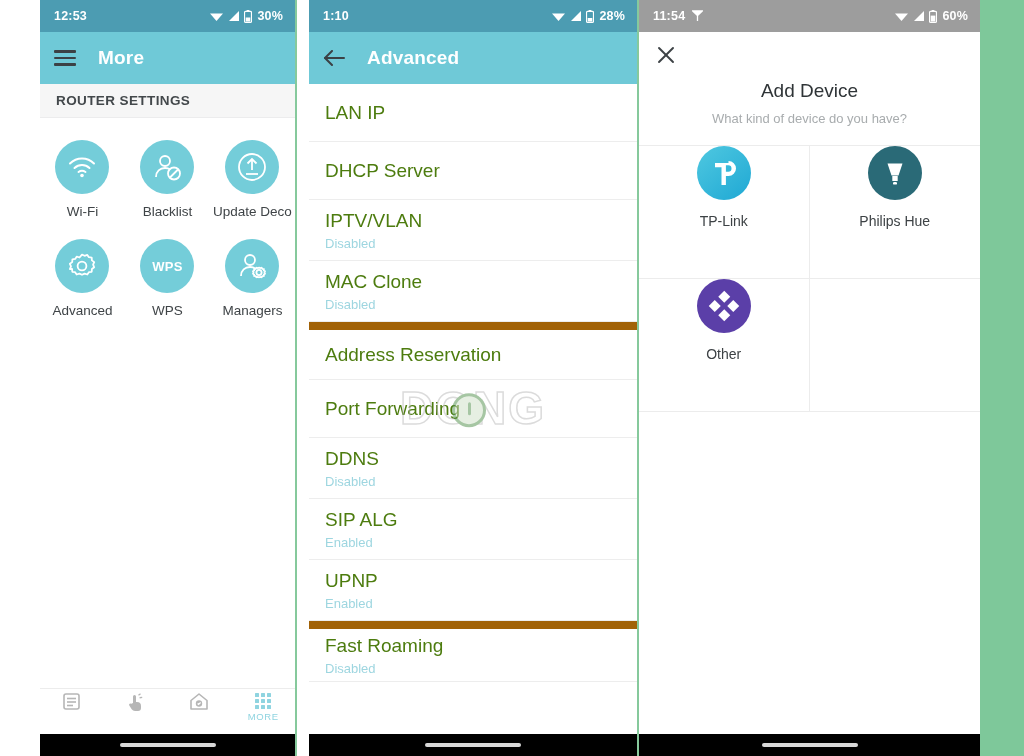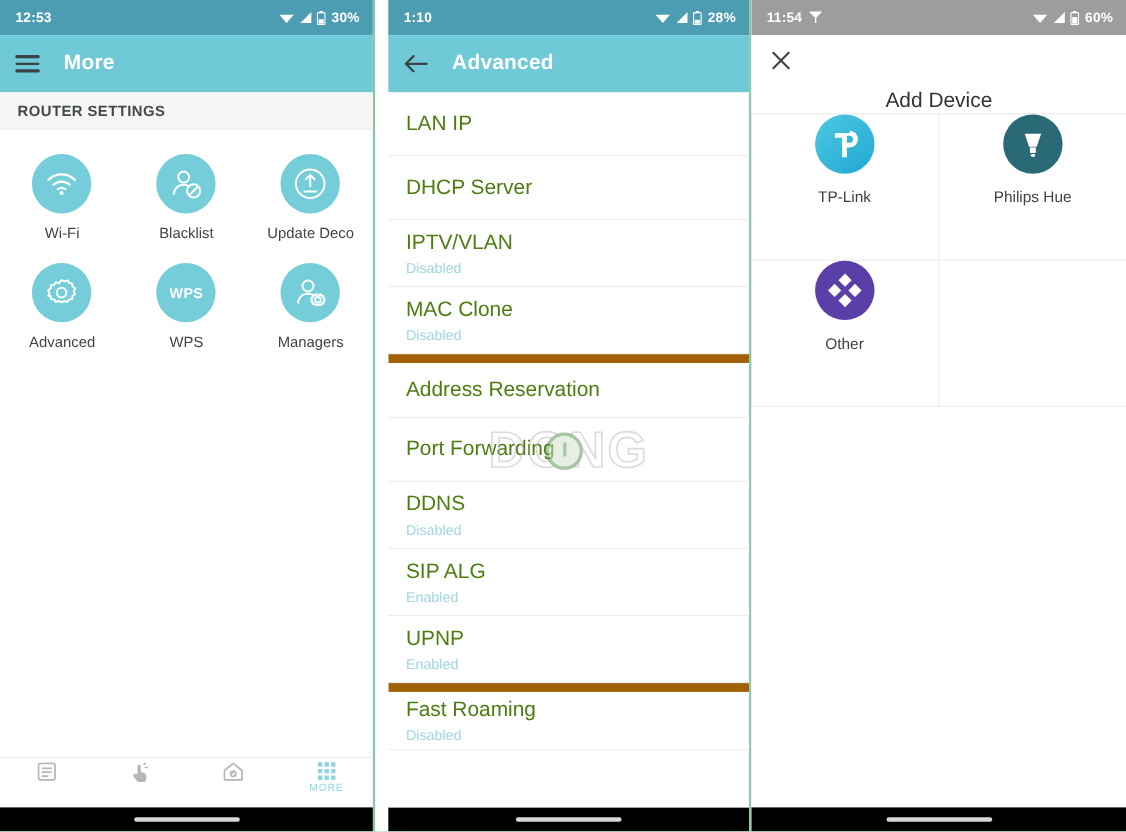--- a/index.html
+++ b/index.html
@@ -15,21 +15,21 @@
     background: #7ec89a;
   }
   .phone {
     position: relative;
     height: 756px;
     background: #ffffff;
     display: flex;
     flex-direction: column;
     overflow: hidden;
   }
-  .phone.p1 { width: 339px; }
+  .phone.p1 { width: 295px; padding-left: 40px; }
   .sep { width: 2px; height: 756px; background: #86c99c; flex: 0 0 2px; }
   .phone.p2 { width: 340px; padding-left: 12px; }
   .phone.p3 { width: 341px; }
 
   
   .statusbar {
     height: 32px; flex: 0 0 32px;
     display: flex; align-items: center;
     padding: 0 12px 0 14px;
     color: #ffffff;
@@ -459,20 +459,21 @@
     <div class="p3-head">
       <div class="closebtn">
         <svg width="18" height="18" viewBox="0 0 18 18">
             <g stroke="#3d4245" stroke-width="1.9" stroke-linecap="round">
               <line x1="2" y1="2" x2="16" y2="16"></line>
               <line x1="16" y1="2" x2="2" y2="16"></line>
             </g>
           </svg>
       </div>
       <div class="p3-title">Add Device</div>
+      <div class="p3-sub">What kind of device do you have?</div>
     </div>
 
     <div class="devgrid">
       <div class="devcell">
         <span class="devicon" style="background:linear-gradient(140deg,#4fc8e0,#1fa8d4);">
           <svg width="32" height="32" viewBox="0 0 32 32">
               <path d="M20.5 4 a7.5 7.5 0 0 1 0 15 h-2.6 v9 h-4.4 V10.2 h-6.5 V6 h13.5 z M17.9 8.3 v6.4 h2.4 a3.2 3.2 0 0 0 0-6.4 z" fill="#fff"></path>
             </svg>
         </span>
         <span class="dev-label">TP-Link</span>

